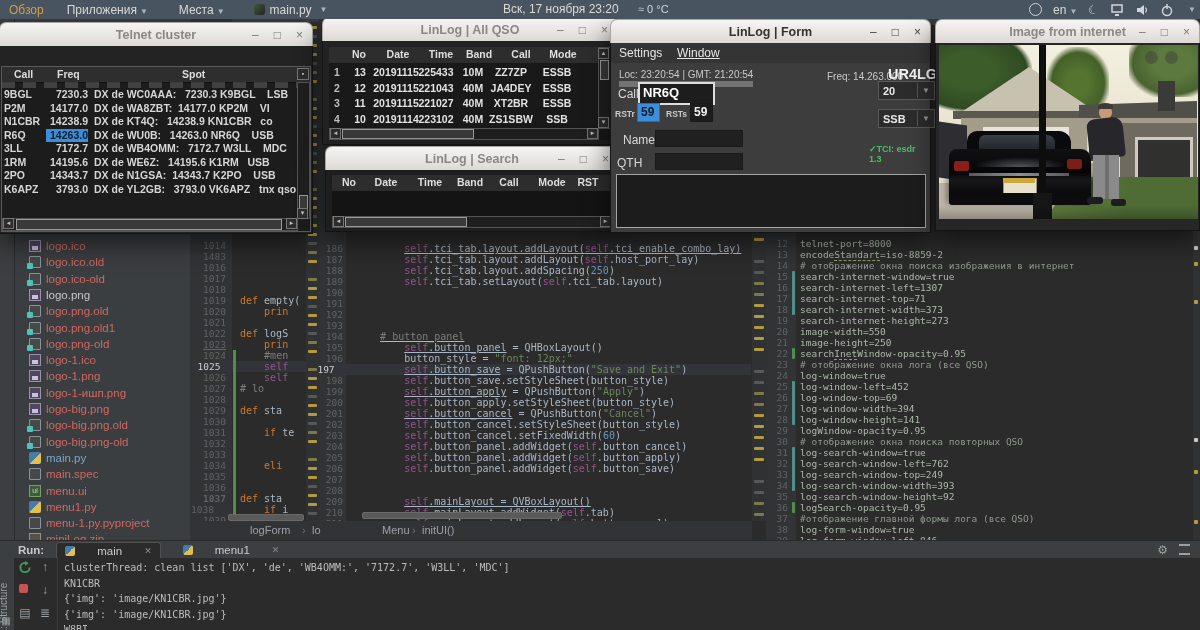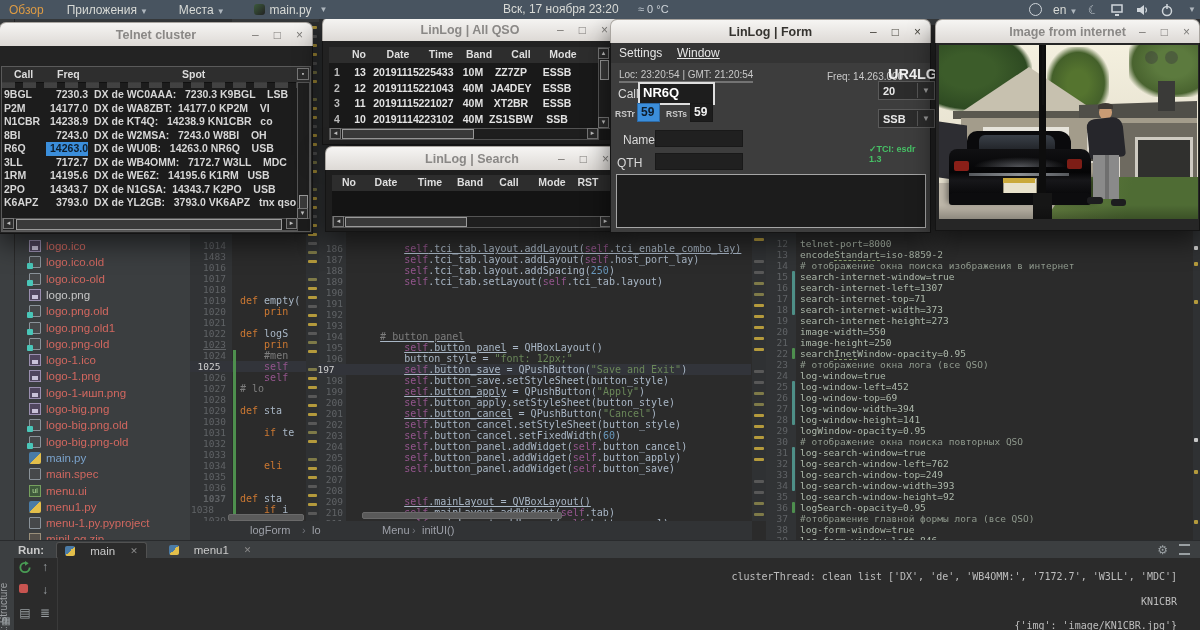--- a/index.html
+++ b/index.html
@@ -67,27 +67,27 @@
   .curline{position:absolute;background:#32343a;}
   .cfgline{position:absolute;margin:0;font:9.5px/11px "DejaVu Sans Mono",monospace;color:#adb9ab;white-space:pre;}
   .cfgline.cm{color:#8f998d;}
   .typo{border-bottom:1px dashed #8aa070;}
   .mark{position:absolute;border-radius:1px;}
   #bcrumb{position:absolute;left:190px;top:502px;width:562px;height:19px;background:#313335;color:#9da0a8;font-size:11px;}
   #bcrumb span{position:absolute;top:3px;}
   
   #runbar{position:absolute;left:0;top:521px;width:1200px;height:17px;background:#3c3f41;border-top:1px solid #292b2d;
           color:#c9c9c9;font-size:11.5px;display:flex;align-items:center;}
-  .runtab{display:flex;align-items:center;gap:15px;height:15px;padding:0 8px;margin-top:1px;}
+  .runtab{display:flex;align-items:center;gap:22px;height:15px;padding:0 8px;margin-top:1px;}
   .runtab.sel{background:#2b2b2b;border:1px solid #515151;border-bottom:none;border-radius:3px 3px 0 0;}
   .runtab .x{color:#8a8a8a;font-size:9px;}
   .pyic{width:10px;height:10px;background:linear-gradient(135deg,#4a7ba6 50%,#e3bf4b 50%);border-radius:2px;}
   #runtools{position:absolute;left:15px;top:538px;width:42px;height:73px;}
   #console{position:absolute;left:60px;top:539px;width:1130px;height:72px;overflow:hidden;}
-  #console pre{margin:13px;font:10px/11.6px "DejaVu Sans Mono",monospace;color:#bdbdbd;white-space:pre;text-align:right;}
+  #console pre{margin:4px;font:10px/11.6px "DejaVu Sans Mono",monospace;color:#bdbdbd;white-space:pre;}
   .tool{position:absolute;font-size:12px;color:#9aa0a3;text-align:center;width:16px;}
   
   .flabel{position:absolute;color:#d9d9d9;font-size:12px;}
   .fsmall{position:absolute;color:#c9c9c9;font-size:8.5px;font-weight:bold;}
   .finput{position:absolute;background:#202020;border:1px solid #191919;}
   .combo{position:absolute;background:#2c2c2c;border:1px solid #5a5a5a;color:#e8e8e8;font-size:11px;font-weight:bold;
          display:flex;align-items:center;justify-content:space-between;padding:0 4px;}
   .combo .ar{color:#9a9a9a;font-size:8px;border-left:1px solid #555;padding-left:4px;line-height:15px;}
   
   #photo{position:absolute;left:3px;top:2px;width:259px;height:174px;overflow:hidden;
@@ -518,25 +518,20 @@
               <span class="tcall">P2M</span>
               <span class="tfreq">14177.0</span>
               <span class="tspot">DX de WA8ZBT:  14177.0 KP2M    VI</span>
             </div>
             <div class="trow">
               <span class="tcall">N1CBR</span>
               <span class="tfreq">14238.9</span>
               <span class="tspot">DX de KT4Q:   14238.9 KN1CBR   co</span>
             </div>
             <div class="trow">
-              <span class="tcall">8BI</span>
-              <span class="tfreq">7243.0</span>
-              <span class="tspot">DX de W2MSA:   7243.0 W8BI    OH</span>
-            </div>
-            <div class="trow">
               <span class="tcall">R6Q</span>
               <span class="tfreq sel">14263.0</span>
               <span class="tspot">DX de WU0B:   14263.0 NR6Q    USB</span>
             </div>
             <div class="trow">
               <span class="tcall">3LL</span>
               <span class="tfreq">7172.7</span>
               <span class="tspot">DX de WB4OMM:   7172.7 W3LL    MDC</span>
             </div>
             <div class="trow">
@@ -686,21 +681,21 @@
           <span class="wb">–</span>
           <span class="wb">□</span>
           <span class="wb">×</span>
         </span>
     </div>
     <div class="wc" style="background:#3d3d3d;">
       <div style="position:absolute;left:0;top:0;right:0;height:20px;background:#343434;color:#e6e6e6;font-size:12px;">
         <span style="position:absolute;left:8px;top:3px;">Settings</span>
         <span style="position:absolute;left:66px;top:3px;text-decoration:underline;">Window</span>
       </div>
-      <span class="fsmall" style="left:8px;top:26px;font-size:10px;font-weight:normal;border-bottom:2px solid #737373;padding-bottom:1px;">Loc: 23:20:54  |  GMT: 21:20:54</span>
+      <span class="fsmall" style="left:8px;top:26px;font-size:10px;font-weight:normal;border-bottom:6px solid #737373;padding-bottom:1px;">Loc: 23:20:54  |  GMT: 21:20:54</span>
       <span class="fsmall" style="left:216px;top:28px;font-size:10px;font-weight:normal;">Freq: 14.263.000</span>
       <span class="flabel" style="left:277px;top:23px;font-size:14.5px;font-weight:bold;color:#f2f2f2;">UR4LGA</span>
 
       <span class="flabel" style="left:7px;top:44px;">Call</span>
       <div class="finput" style="left:27px;top:39px;width:73px;height:19px;border:2px solid #dedede;background:#1d1d1d;">
         <span style="position:absolute;left:3px;top:1px;color:#fff;font-weight:bold;font-size:13px;">NR6Q</span>
       </div>
       <div class="combo" style="left:267px;top:38px;width:47px;height:17px;">
         <span>20</span>
           <span class="ar">▼</span>

